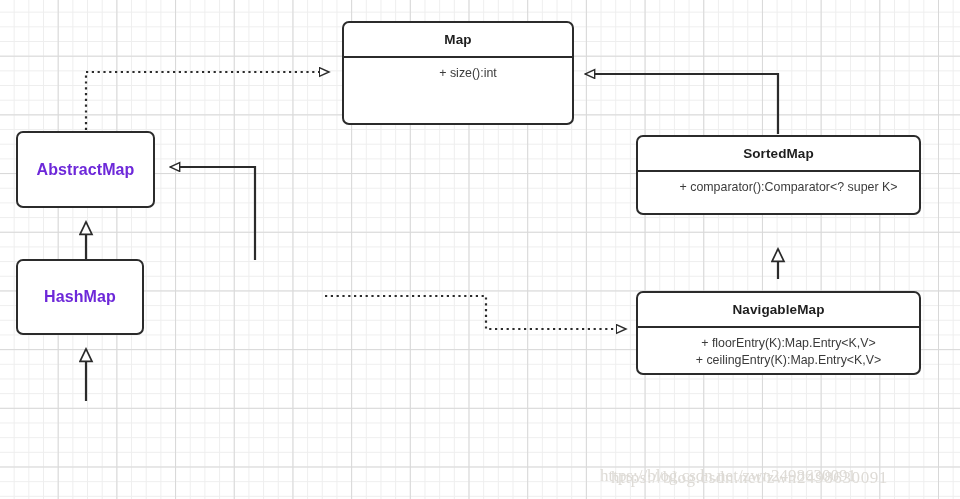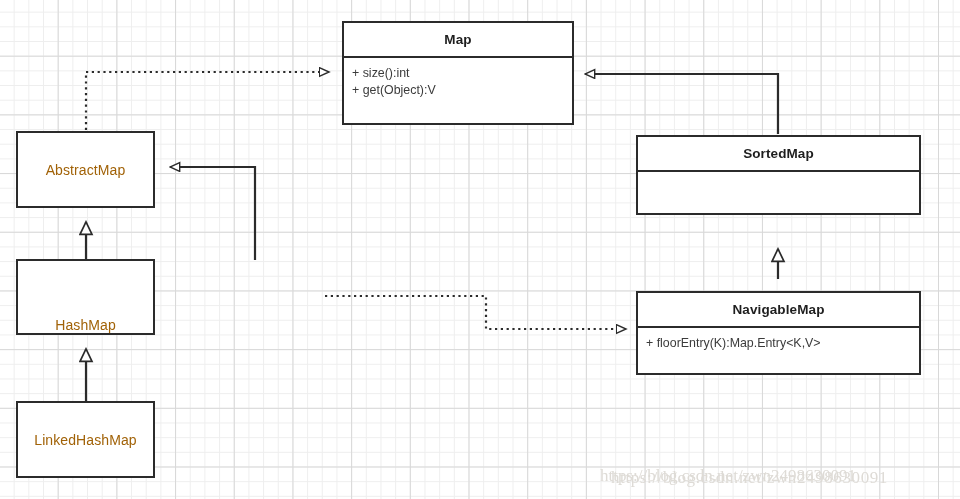--- a/index.html
+++ b/index.html
@@ -24,46 +24,47 @@
       14.675px 14.675px,
       14.675px 14.675px;
     background-position: -1px -3px, -1px -3px, -1px -3px, -1px -3px;
     font-family: "Liberation Sans", sans-serif;
   }
   .uml-box {
     position: absolute;
     box-sizing: border-box;
     background: #ffffff;
     border: 2px solid #2b2b2b;
-    border-radius: 0;
+    border-radius: 7px;
     z-index: 5;
   }
   .uml-title {
     text-align: center;
     font-size: 13.5px;
     font-weight: bold;
     color: #1e1e1e;
     letter-spacing: 0.1px;
   }
   .uml-box.with-members .uml-title {
     padding: 9px 4px 9px 4px;
     border-bottom: 2px solid #2b2b2b;
   }
   .uml-box.simple {
     display: flex;
     align-items: center;
     justify-content: center;
   }
   .uml-box.simple .uml-title {
-    font-weight: normal;
-    font-size: 14px;
-    color: #a16207;
+    font-weight: bold;
+    font-size: 16px;
+    color: #6d28d9;
   }
   .uml-members {
-    padding: 7px 0 0 8px;
+    padding: 7px 0 0 20px;
+    text-align: center;
   }
   .uml-member {
     font-size: 12.4px;
     color: #3b3b3b;
     line-height: 17px;
     white-space: nowrap;
   }
   svg.connectors {
     position: absolute;
     left: 0;
@@ -112,46 +113,44 @@
 
     <path d="M 86,259 L 86,222" fill="none" stroke="#2b2b2b" stroke-width="2.2" marker-end="url(#hollow-tri-big)"></path>
 
     <path d="M 86,401 L 86,349" fill="none" stroke="#2b2b2b" stroke-width="2.2" marker-end="url(#hollow-tri-big)"></path>
   </svg>
 
   <div class="uml-box with-members" style="left:342px; top:21px; width:232px; height:104px;">
     <div class="uml-title">Map</div>
     <div class="uml-members">
       <div class="uml-member">+ size():int</div>
-      <div class="uml-member">+ get(Object):V</div>
     </div>
   </div>
 
   <div class="uml-box with-members" style="left:636px; top:135px; width:285px; height:80px;">
     <div class="uml-title">SortedMap</div>
     <div class="uml-members">
+      <div class="uml-member">+ comparator():Comparator&lt;? super K&gt;</div>
     </div>
   </div>
 
   <div class="uml-box with-members" style="left:636px; top:291px; width:285px; height:84px;">
     <div class="uml-title">NavigableMap</div>
     <div class="uml-members">
       <div class="uml-member">+ floorEntry(K):Map.Entry&lt;K,V&gt;</div>
+      <div class="uml-member">+ ceilingEntry(K):Map.Entry&lt;K,V&gt;</div>
     </div>
   </div>
 
   <div class="uml-box simple" style="left:16px; top:131px; width:139px; height:77px;">
     <div class="uml-title">AbstractMap</div>
   </div>
 
-  <div class="uml-box simple" style="left:16px; top:259px; width:139px; height:76px;align-items:flex-end;">
+  <div class="uml-box simple" style="left:16px; top:259px; width:128px; height:76px;">
     <div class="uml-title">HashMap</div>
   </div>
 
-  <div class="uml-box simple" style="left:16px; top:401px; width:139px; height:77px;">
-    <div class="uml-title">LinkedHashMap</div>
-  </div>
 
 
   <div class="watermark wm-a">https://blog.csdn.net/zwn2498630091</div>
   <div class="watermark wm-b">https://blog.csdn.net/zwn2498630091</div>
 
 </div>
 
 </body></html>

